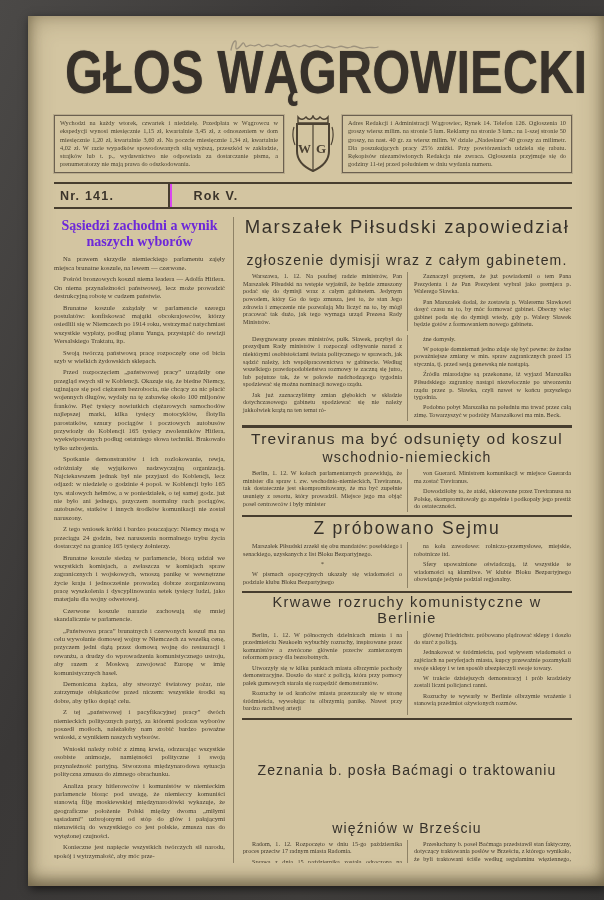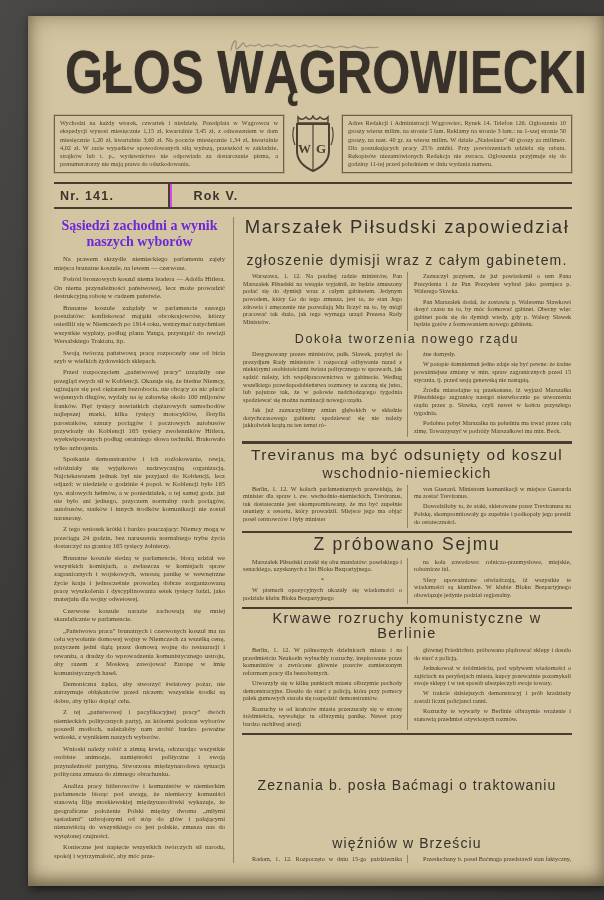--- a/index.html
+++ b/index.html
@@ -190,21 +190,20 @@
               <p class="para">Warszawa, 1. 12. Na poufnej radzie ministrów, Pan Marszałek Piłsudski na wstępie wyjaśnił, że będzie zmuszony podać się do dymisji wraz z całym gabinetem. Jedynym powodem, który Go do tego zmusza, jest to, że stan Jego zdrowia i zmęczenie nie pozwalają Mu liczyć na to, by mógł pracować tak dużo, jak tego wymaga urząd Prezesa Rady Ministrów.</p>
             </div>
           <div class="sec-col">
               <p class="para">Zaznaczył przytem, że już powiadomił o tem Pana Prezydenta i że Pan Prezydent wybrał jako premjera p. Walerego Sławka.</p>
               <p class="para">Pan Marszałek dodał, że zostawia p. Waleremu Sławkowi dosyć czasu na to, by móc formować gabinet. Obecny więc gabinet poda się do dymisji wtedy, gdy p. Walery Sławek będzie gotów z formowaniem nowego gabinetu.</p>
             </div>
         </div>
       </div>
 
       <div class="sec">
-        <div class="sec-title t-m">Dokoła tworzenia nowego rządu</div>
         <div class="sec-cols">
           <div class="sec-col">
               <p class="para">Desygnowany prezes ministrów, pułk. Sławek, przybył do prezydjum Rady ministrów i rozpoczął odbywanie narad z niektórymi osobistościami świata politycznego w sprawach, jak sądzić należy, ich współpracownictwa w gabinecie. Według wszelkiego prawdopodobieństwa rozmowy te zaczną się jutro, lub pojutrze tak, że w połowie nadchodzącego tygodnia spodziewać się można nominacji nowego rządu.</p>
               <p class="para">Jak już zaznaczyliśmy zmian głębokich w składzie dotychczasowego gabinetu spodziewać się nie należy jakkolwiek krążą na ten temat ró-</p>
             </div>
           <div class="sec-col">
               <p class="para">żne domysły.</p>
               <p class="para">W potopie domniemań jedno zdaje się być pewne: że żadne poważniejsze zmiany w min. spraw zagranicznych przed 15 stycznia, tj. przed sesją genewską nie nastąpią.</p>
               <p class="para">Źródła miarodajne są przekonane, iż wyjazd Marszałka Piłsudskiego zagranicę nastąpi niezwłocznie po utworzeniu rządu przez p. Sławka, czyli nawet w końcu przyszłego tygodnia.</p>
               <p class="para">Podobno pobyt Marszałka na południu ma trwać przez całą zimę. Towarzyszyć w podróży Marszałkowi ma min. Beck.</p>

